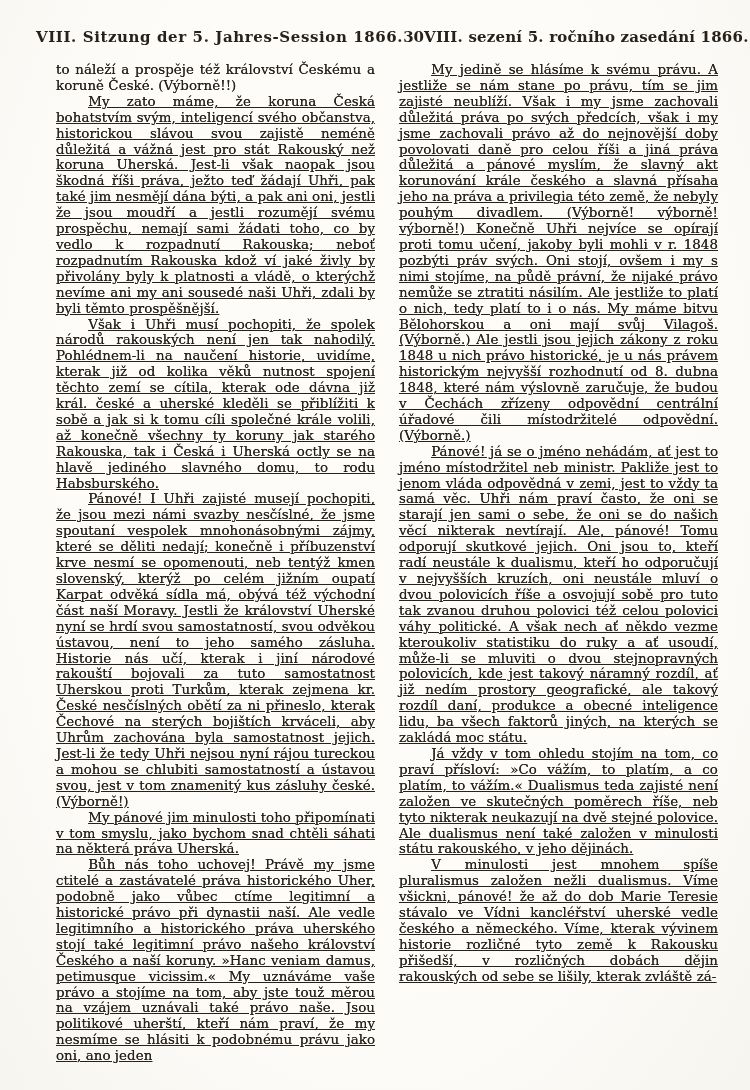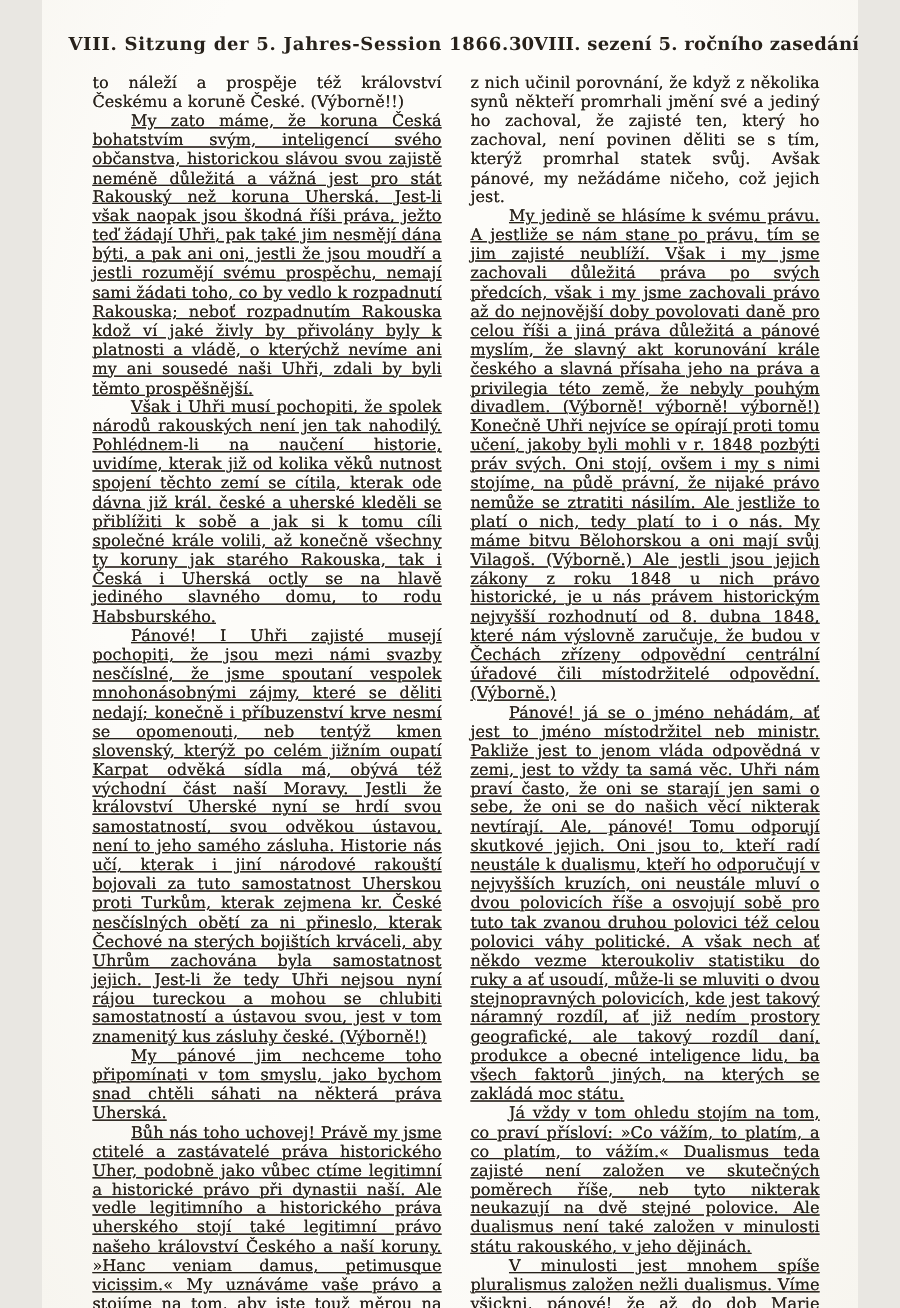--- a/index.html
+++ b/index.html
@@ -2,25 +2,25 @@
 <html><head>
 <meta charset="utf-8">
 <style>
   html, body {
     margin: 0;
     padding: 0;
     background: #e9e7e2;
   }
   .page {
     position: relative;
-    width: 680px;
+    width: 750px;
     height: 1090px;
     box-sizing: border-box;
     margin: 0 auto;
-    padding: 24px 32px 0 16px;
+    padding: 24px 32px 0 30px;
     background: #fcfbf7;
     background-image: radial-gradient(ellipse at 50% 40%, #fdfcf9 60%, #f7f5ef 100%);
     color: #27211a;
     font-family: "DejaVu Serif", "Liberation Serif", serif;
     overflow: hidden;
   }
   .page-header {
     display: flex;
     align-items: baseline;
     margin: 4px 4px 16px 6px;
@@ -75,26 +75,25 @@
     <span class="header-czech">VIII. sezení 5. ročního zasedání 1866.</span>
   </header>
 
   <main class="columns">
 
     <section class="column">
       <p class="para">to náleží a prospěje též království Českému a koruně České. (Výborně!!)</p>
       <p class="para indent">My zato máme, že koruna Česká bohatstvím svým, inteligencí svého občanstva, historickou slávou svou zajistě neméně důležitá a vážná jest pro stát Rakouský než koruna Uherská. Jest-li však naopak jsou škodná říši práva, ježto teď žádají Uhři, pak také jim nesmějí dána býti, a pak ani oni, jestli že jsou moudří a jestli rozumějí svému prospěchu, nemají sami žádati toho, co by vedlo k rozpadnutí Rakouska; neboť rozpadnutím Rakouska kdož ví jaké živly by přivolány byly k platnosti a vládě, o kterýchž nevíme ani my ani sousedé naši Uhři, zdali by byli těmto prospěšnější.</p>
       <p class="para indent">Však i Uhři musí pochopiti, že spolek národů rakouských není jen tak nahodilý. Pohlédnem-li na naučení historie, uvidíme, kterak již od kolika věků nutnost spojení těchto zemí se cítila, kterak ode dávna již král. české a uherské kleděli se přiblížiti k sobě a jak si k tomu cíli společné krále volili, až konečně všechny ty koruny jak starého Rakouska, tak i Česká i Uherská octly se na hlavě jediného slavného domu, to rodu Habsburského.</p>
       <p class="para indent">Pánové! I Uhři zajisté musejí pochopiti, že jsou mezi námi svazby nesčíslné, že jsme spoutaní vespolek mnohonásobnými zájmy, které se děliti nedají; konečně i příbuzenství krve nesmí se opomenouti, neb tentýž kmen slovenský, kterýž po celém jižním oupatí Karpat odvěká sídla má, obývá též východní část naší Moravy. Jestli že království Uherské nyní se hrdí svou samostatností, svou odvěkou ústavou, není to jeho samého zásluha. Historie nás učí, kterak i jiní národové rakouští bojovali za tuto samostatnost Uherskou proti Turkům, kterak zejmena kr. České nesčíslných obětí za ni přineslo, kterak Čechové na sterých bojištích krváceli, aby Uhrům zachována byla samostatnost jejich. Jest-li že tedy Uhři nejsou nyní rájou tureckou a mohou se chlubiti samostatností a ústavou svou, jest v tom znamenitý kus zásluhy české. (Výborně!)</p>
-      <p class="para indent">My pánové jim nechceme toho připomínati v tom smyslu, jako bychom snad chtěli sáhati na některá práva Uherská.</p>
+      <p class="para indent">My pánové jim minulosti toho připomínati v tom smyslu, jako bychom snad chtěli sáhati na některá práva Uherská.</p>
       <p class="para indent">Bůh nás toho uchovej! Právě my jsme ctitelé a zastávatelé práva historického Uher, podobně jako vůbec ctíme legitimní a historické právo při dynastii naší. Ale vedle legitimního a historického práva uherského stojí také legitimní právo našeho království Českého a naší koruny. »Hanc veniam damus, petimusque vicissim.« My uznáváme vaše právo a stojíme na tom, aby jste touž měrou na vzájem uznávali také právo naše. Jsou politikové uherští, kteří nám praví, že my nesmíme se hlásiti k podobnému právu jako oni, ano jeden</p>
     </section>
 
     <section class="column">
-      <p class="para">z nich učinil porovnání, že když z několika synů někteří promrhali jmění své a jediný ho zachoval, že zajisté ten, který ho zachoval, není povinen děliti se s tím, kterýž promrhal statek svůj. Avšak pánové, my nežádáme ničeho, což jejich jest.</p>
       <p class="para indent">My jedině se hlásíme k svému právu. A jestliže se nám stane po právu, tím se jim zajisté neublíží. Však i my jsme zachovali důležitá práva po svých předcích, však i my jsme zachovali právo až do nejnovější doby povolovati daně pro celou říši a jiná práva důležitá a pánové myslím, že slavný akt korunování krále českého a slavná přísaha jeho na práva a privilegia této země, že nebyly pouhým divadlem. (Výborně! výborně! výborně!) Konečně Uhři nejvíce se opírají proti tomu učení, jakoby byli mohli v r. 1848 pozbýti práv svých. Oni stojí, ovšem i my s nimi stojíme, na půdě právní, že nijaké právo nemůže se ztratiti násilím. Ale jestliže to platí o nich, tedy platí to i o nás. My máme bitvu Bělohorskou a oni mají svůj Vilagoš. (Výborně.) Ale jestli jsou jejich zákony z roku 1848 u nich právo historické, je u nás právem historickým nejvyšší rozhodnutí od 8. dubna 1848, které nám výslovně zaručuje, že budou v Čechách zřízeny odpovědní centrální úřadové čili místodržitelé odpovědní. (Výborně.)</p>
       <p class="para indent">Pánové! já se o jméno nehádám, ať jest to jméno místodržitel neb ministr. Pakliže jest to jenom vláda odpovědná v zemi, jest to vždy ta samá věc. Uhři nám praví často, že oni se starají jen sami o sebe, že oni se do našich věcí nikterak nevtírají. Ale, pánové! Tomu odporují skutkové jejich. Oni jsou to, kteří radí neustále k dualismu, kteří ho odporučují v nejvyšších kruzích, oni neustále mluví o dvou polovicích říše a osvojují sobě pro tuto tak zvanou druhou polovici též celou polovici váhy politické. A však nech ať někdo vezme kteroukoliv statistiku do ruky a ať usoudí, může-li se mluviti o dvou stejnopravných polovicích, kde jest takový náramný rozdíl, ať již nedím prostory geografické, ale takový rozdíl daní, produkce a obecné inteligence lidu, ba všech faktorů jiných, na kterých se zakládá moc státu.</p>
       <p class="para indent">Já vždy v tom ohledu stojím na tom, co praví přísloví: »Co vážím, to platím, a co platím, to vážím.« Dualismus teda zajisté není založen ve skutečných poměrech říše, neb tyto nikterak neukazují na dvě stejné polovice. Ale dualismus není také založen v minulosti státu rakouského, v jeho dějinách.</p>
       <p class="para indent">V minulosti jest mnohem spíše pluralismus založen nežli dualismus. Víme všickni, pánové! že až do dob Marie Teresie stávalo ve Vídni kancléřství uherské vedle českého a německého. Víme, kterak vývinem historie rozličné tyto země k Rakousku přišedší, v rozličných dobách dějin rakouských od sebe se lišily, kterak zvláště zá-</p>
     </section>
 
   </main>
 
 </div>
 

